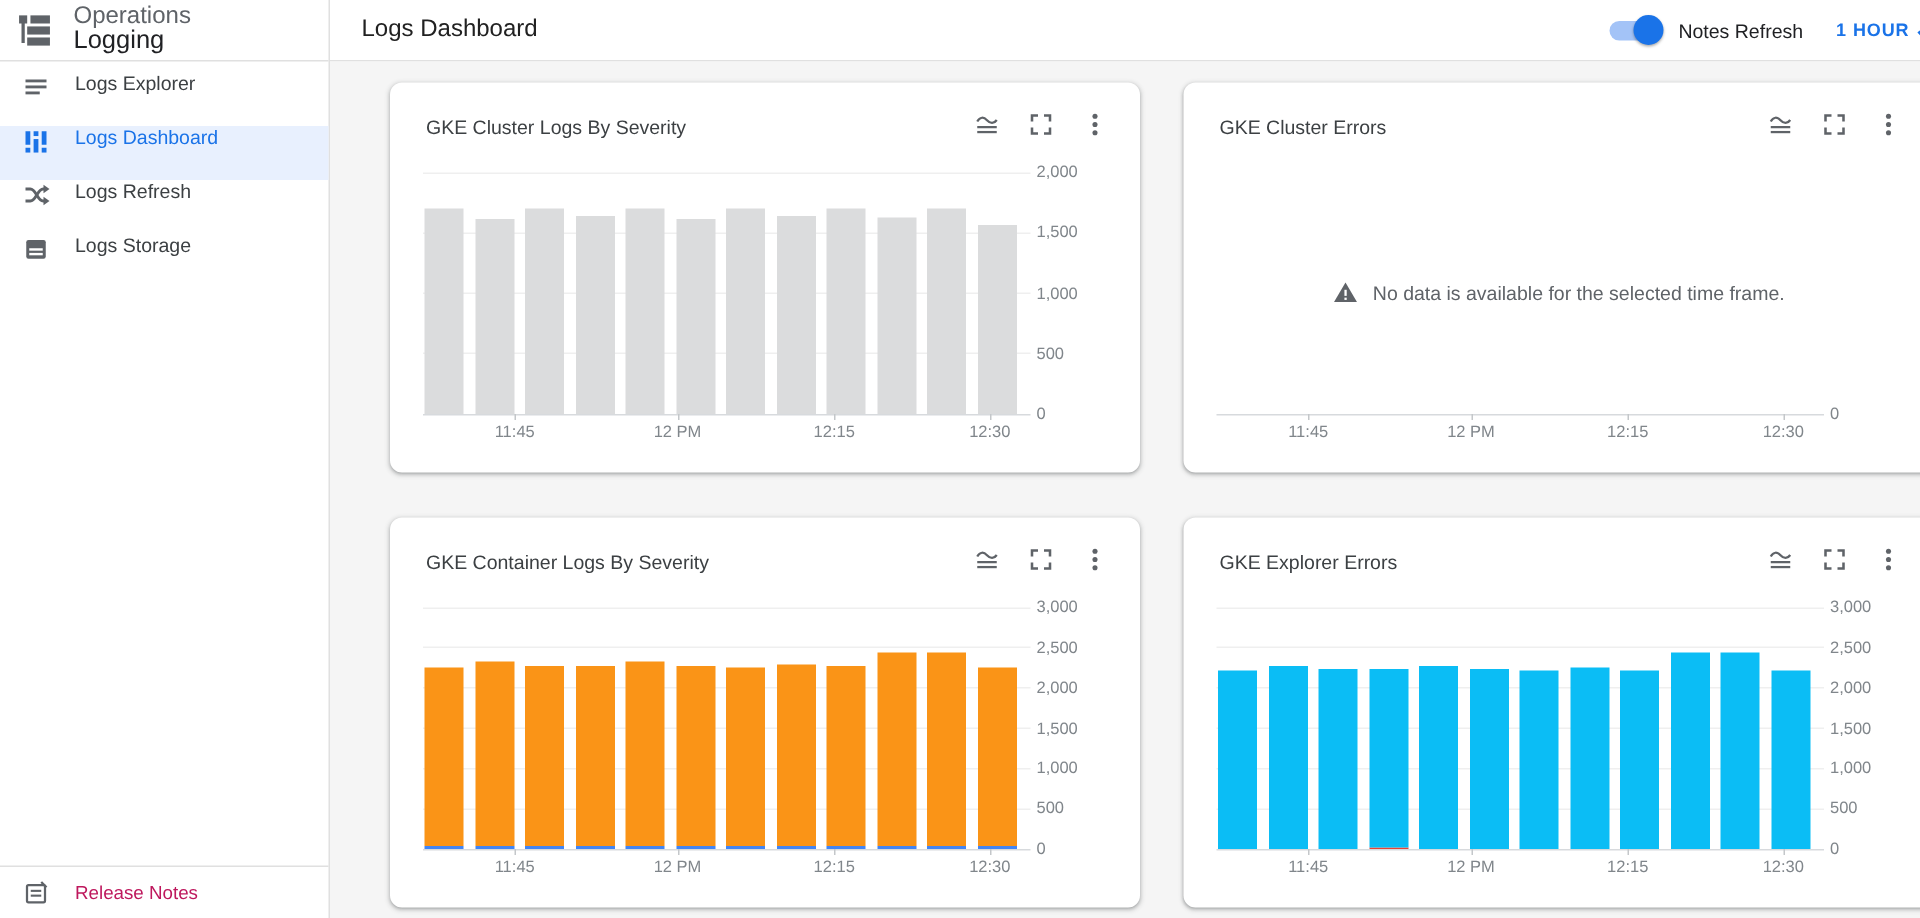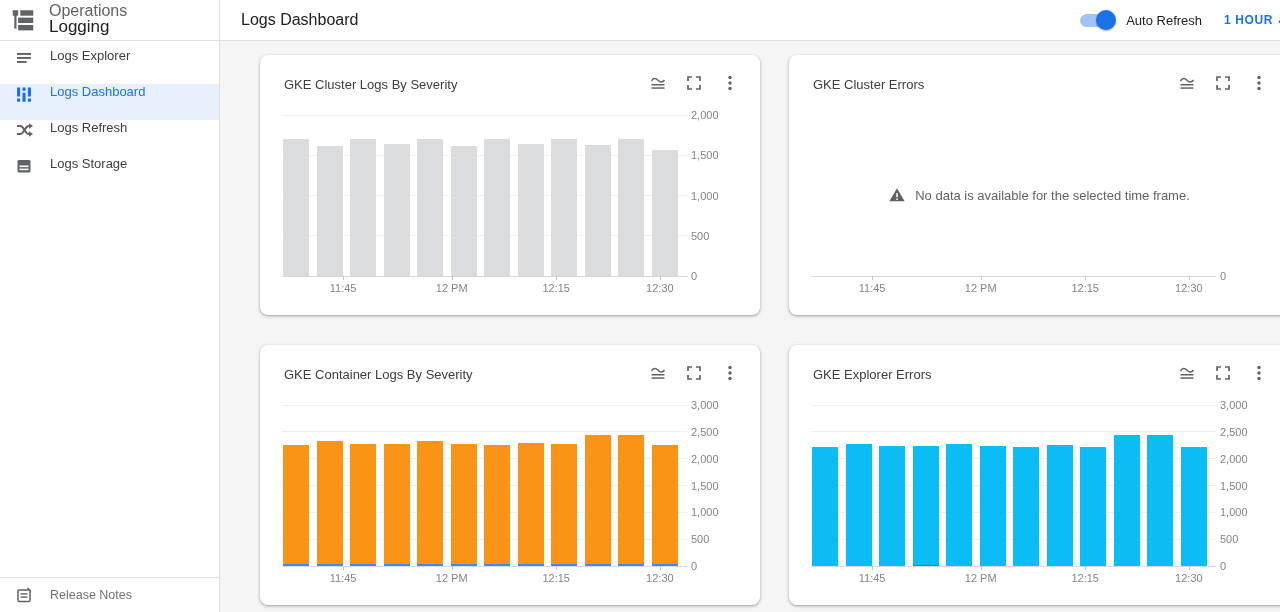--- a/index.html
+++ b/index.html
@@ -17,21 +17,21 @@
   .logo-text .l2 { font-size:17px; color:#202124; line-height:19px; }
   .nav { padding-top:7px; }
   .nav-item { height:36px; display:flex; align-items:flex-start; cursor:pointer; }
   .nav-item .nicon { width:20px; height:20px; margin-left:14px; margin-right:16px; flex:0 0 20px; }
   .nav-item .nlabel { font-size:13px; color:#3c4043; }
   .nav-item.selected { background:#e8f0fe; }
   .nav-item.selected .nlabel { color:#1a73e8; }
   .side-footer { position:absolute; left:0; right:0; bottom:0; height:35px;
     border-top:1px solid #e0e0e0; display:flex; align-items:center; }
   .side-footer .nicon { width:18px; height:18px; margin-left:15px; margin-right:17px; }
-  .side-footer .nlabel { font-size:12.5px; color:#737373; }
+  .side-footer .nlabel { font-size:12.5px; color:#be185d; }
 
   
   .main { flex:1; display:flex; flex-direction:column; }
   .topbar { height:41px; background:#fff; border-bottom:1px solid #e0e0e0;
     display:flex; align-items:center; padding:0 16px 0 21px; }
   .page-title { font-size:16px; color:#212121; }
   .topbar-right { margin-left:auto; display:flex; align-items:center; }
   .toggle { position:relative; width:34px; height:20px; margin-right:12px; cursor:pointer; }
   .toggle .track { position:absolute; left:0; top:4px; width:34px; height:13px;
     border-radius:7px; background:#a3c3f7; }
@@ -173,21 +173,21 @@
   </div>
 
   <div class="main">
     <div class="topbar">
       <span class="page-title">Logs Dashboard</span>
       <div class="topbar-right">
         <div class="toggle">
           <div class="track"></div>
             <div class="knob"></div>
         </div>
-        <span class="auto-label">Auto Refresh</span>
+        <span class="auto-label">Notes Refresh</span>
         <div class="timerange">
           <span>1 HOUR</span>
           <svg width="10" height="7" viewBox="0 0 10 7">
             <path d="M1 1 L5 5.2 L9 1" fill="none" stroke="#1a73e8" stroke-width="2"></path>
           </svg>
         </div>
       </div>
     </div>
 
     <div class="content">

